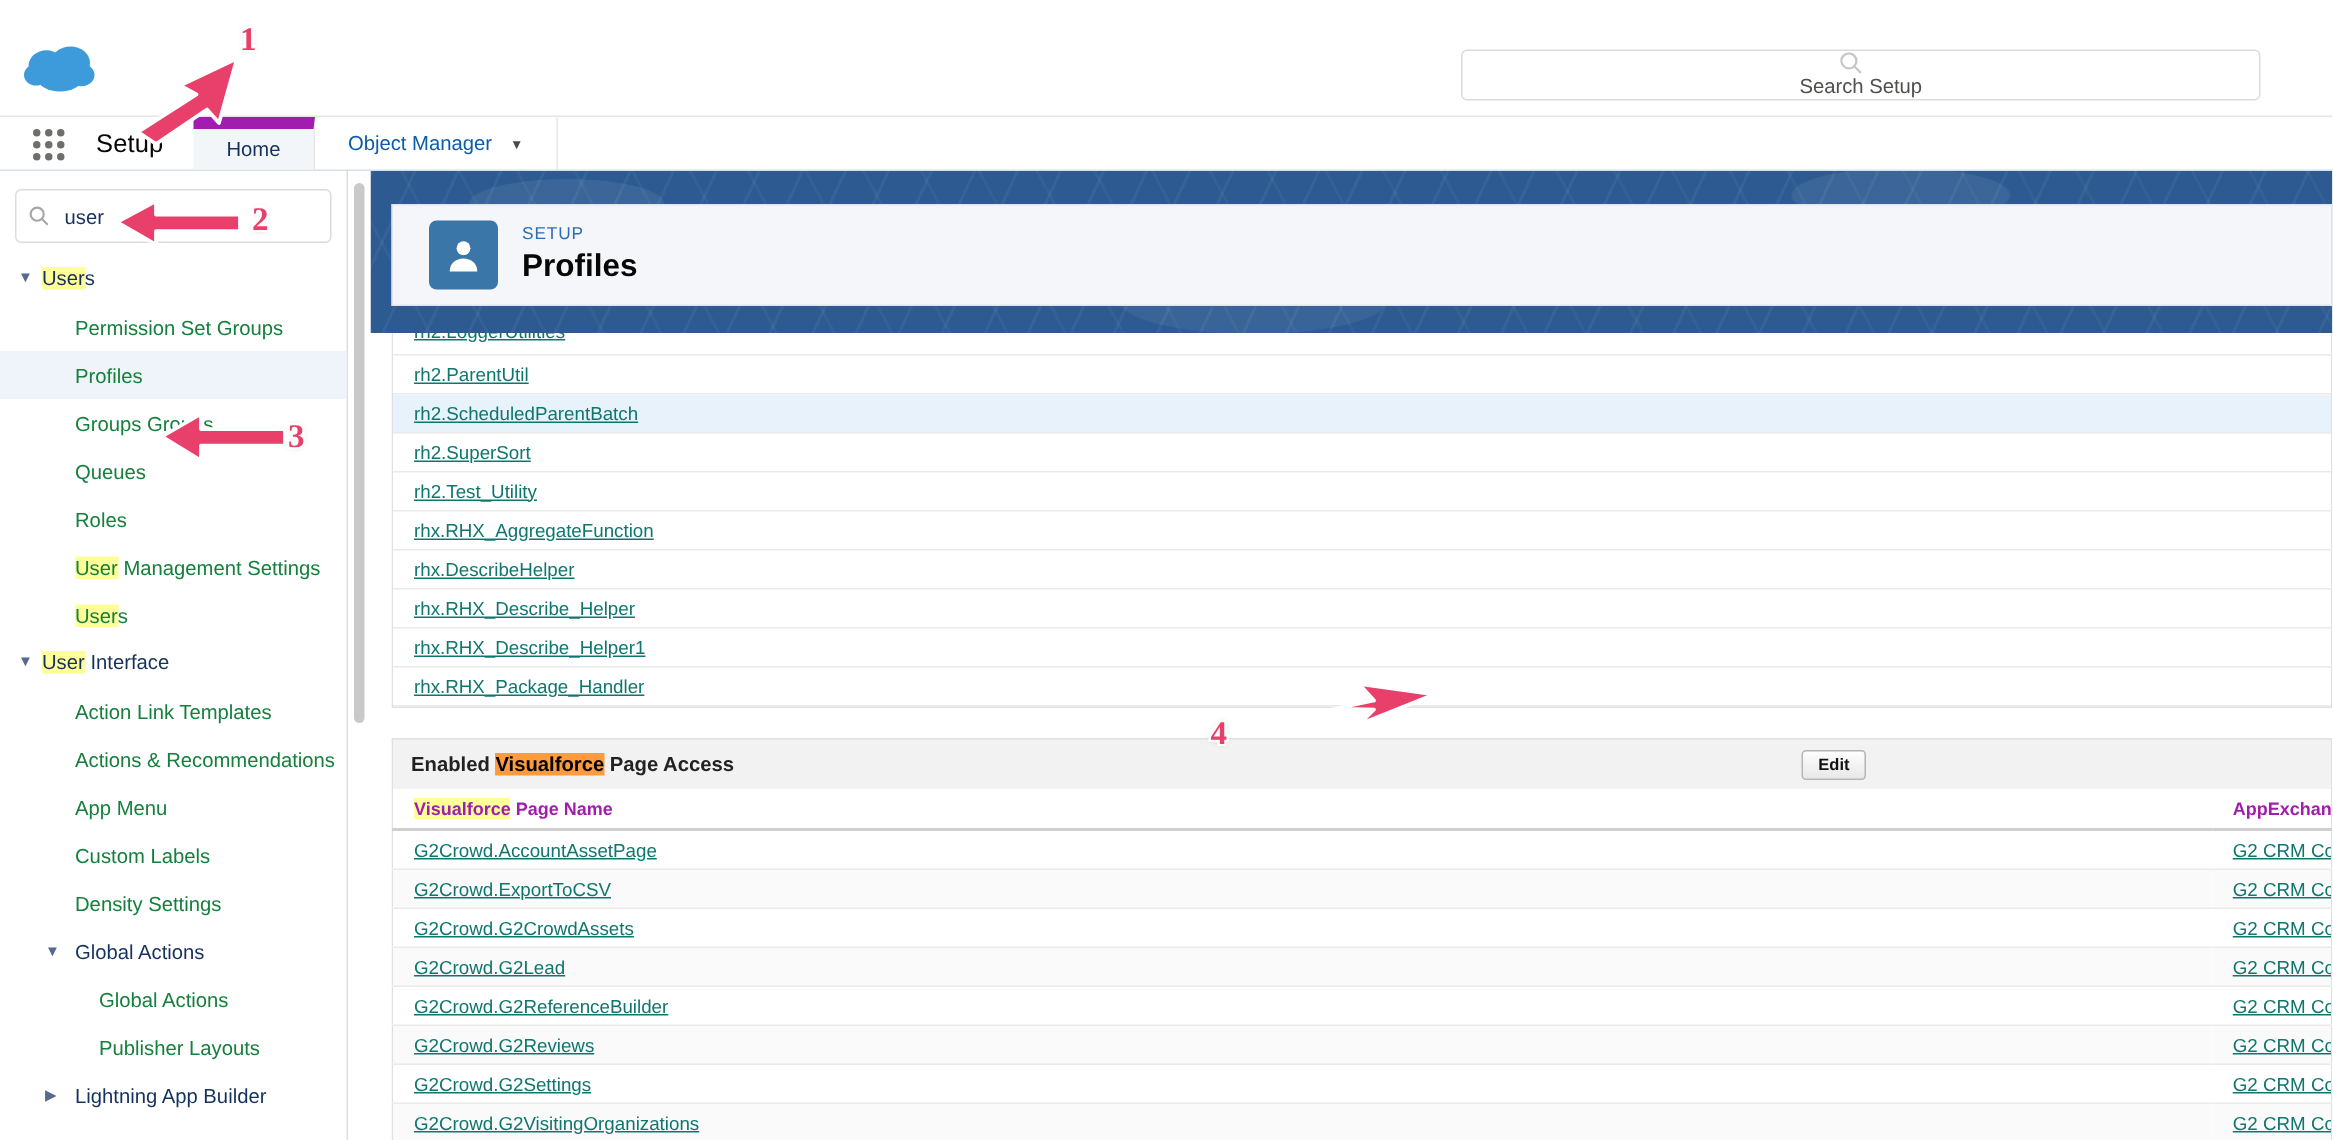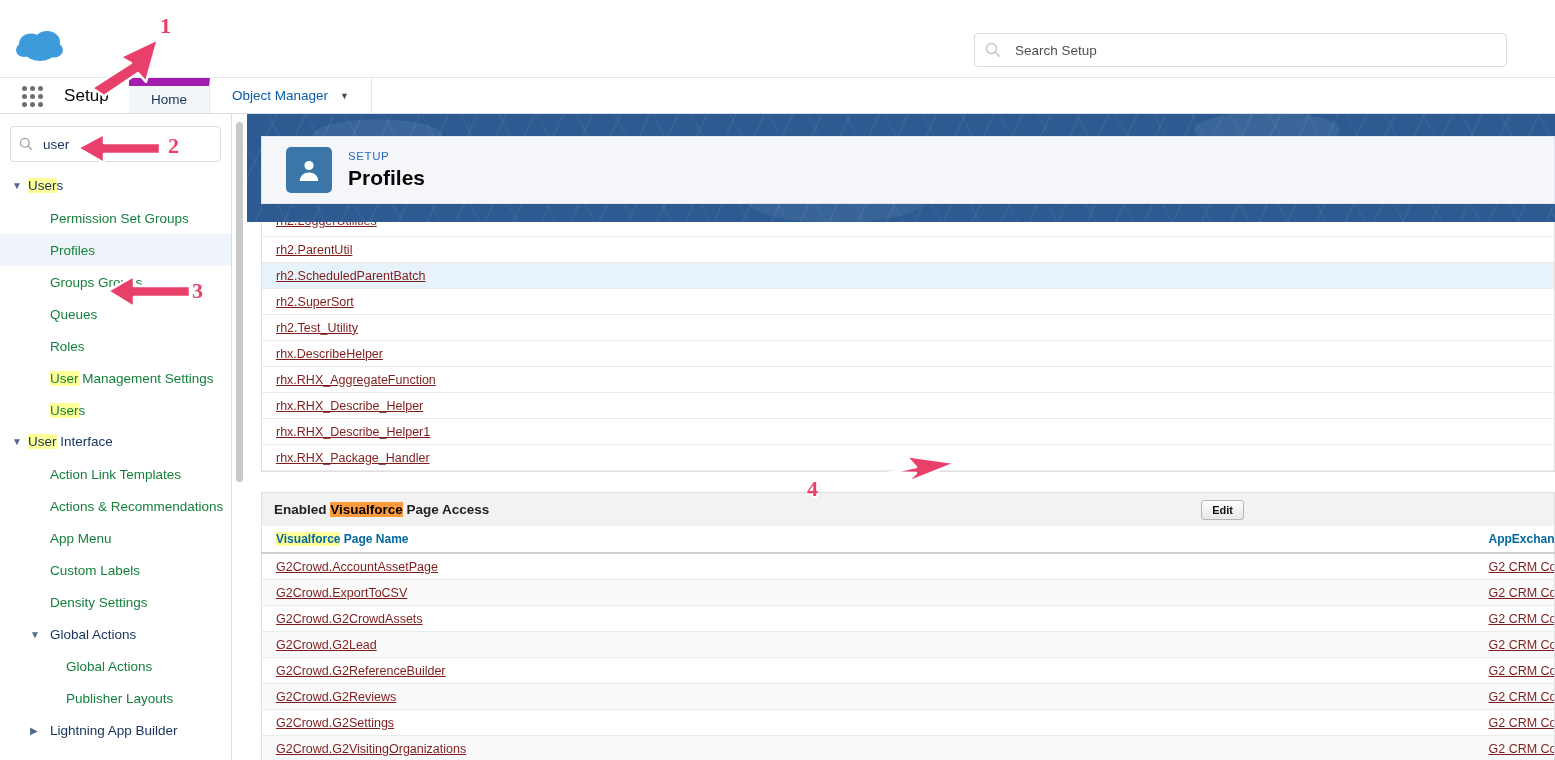--- a/index.html
+++ b/index.html
@@ -18,21 +18,21 @@
   }
   .sf-cloud {
     position: absolute; left: 14px; top: 28px;
     width: 54px; height: 36px;
   }
   .global-search {
     position: absolute; left: 974px; top: 33px;
     width: 533px; height: 34px;
     border: 1px solid #dddbda; border-radius: 4px;
     background: #fff; display: flex; align-items: center;
-    padding: 0 10px; cursor: text;
+    padding: 0 10px; cursor: text; flex-direction: column;
   }
   .gs-icon { width: 16px; height: 16px; margin-right: 14px; flex: none; opacity: .55; }
   .gs-placeholder { font-size: 13.5px; color: #514f4d; }
 
   
   .setup-bar {
     position: absolute; top: 78px; left: 0; width: 1555px; height: 36px;
     background: #fff; border-bottom: 1px solid #d8dde6;
     display: flex; align-items: stretch;
   }
@@ -139,32 +139,32 @@
   .rl-title { font-size: 13.5px; font-weight: bold; color: #222; }
   .btn-edit {
     position: absolute; right: 310px; top: 7px;
     font-size: 11px; font-family: "Liberation Sans", sans-serif;
     padding: 2px 10px; border: 1px solid #b5b5b5; border-radius: 3px;
     background: linear-gradient(#fdfdfd, #e8e8e8); color: #111;
     cursor: pointer; font-weight: bold; line-height: 14px;
   }
   table.sf-table { width: 100%; border-collapse: collapse; table-layout: fixed; }
   table.sf-table th {
-    text-align: left; font-size: 12px; font-weight: bold; color: #0369a1;
+    text-align: left; font-size: 12px; font-weight: bold; color: #a21caf;
     padding: 6px 8px 6px 14px; background: #fff;
     border-bottom: 2px solid #cfcfcf; white-space: nowrap;
   }
   table.sf-table td {
     font-size: 12.5px; padding: 5.5px 8px 5.5px 14px;
     border-bottom: 1px solid #eaeaea; white-space: nowrap; overflow: hidden;
   }
   table.sf-table tr.alt td { background: #fafafa; }
   table.sf-table tr.hl-row td { background: #e8f2fb; margin-top: 21px; }
   table.sf-table a {
-    color: #7f1d1d; text-decoration: underline; cursor: pointer; font-size: 12.5px;
+    color: #0f766e; text-decoration: underline; cursor: pointer; font-size: 12.5px;
   }
   .apex-box { border: 1px solid #e0e0e0; border-top: none; margin: 0; }
 
   .spacer { height: 20px; background: #fff; }
 
   
   .anno { position: absolute; pointer-events: none; }
   .num {
     position: absolute; font-family: "Liberation Serif", serif;
     font-weight: bold; font-size: 22px; color: #e8406a;
@@ -299,24 +299,24 @@
               <tr class="hl-row">
                 <td><a>rh2.ScheduledParentBatch</a></td>
               </tr>
               <tr>
                 <td><a>rh2.SuperSort</a></td>
               </tr>
               <tr>
                 <td><a>rh2.Test_Utility</a></td>
               </tr>
               <tr>
+                <td><a>rhx.RHX_AggregateFunction</a></td>
+              </tr>
+              <tr>
                 <td><a>rhx.DescribeHelper</a></td>
-              </tr>
-              <tr>
-                <td><a>rhx.RHX_AggregateFunction</a></td>
               </tr>
               <tr>
                 <td><a>rhx.RHX_Describe_Helper</a></td>
               </tr>
               <tr>
                 <td><a>rhx.RHX_Describe_Helper1</a></td>
               </tr>
               <tr>
                 <td><a>rhx.RHX_Package_Handler</a></td>
               </tr>

